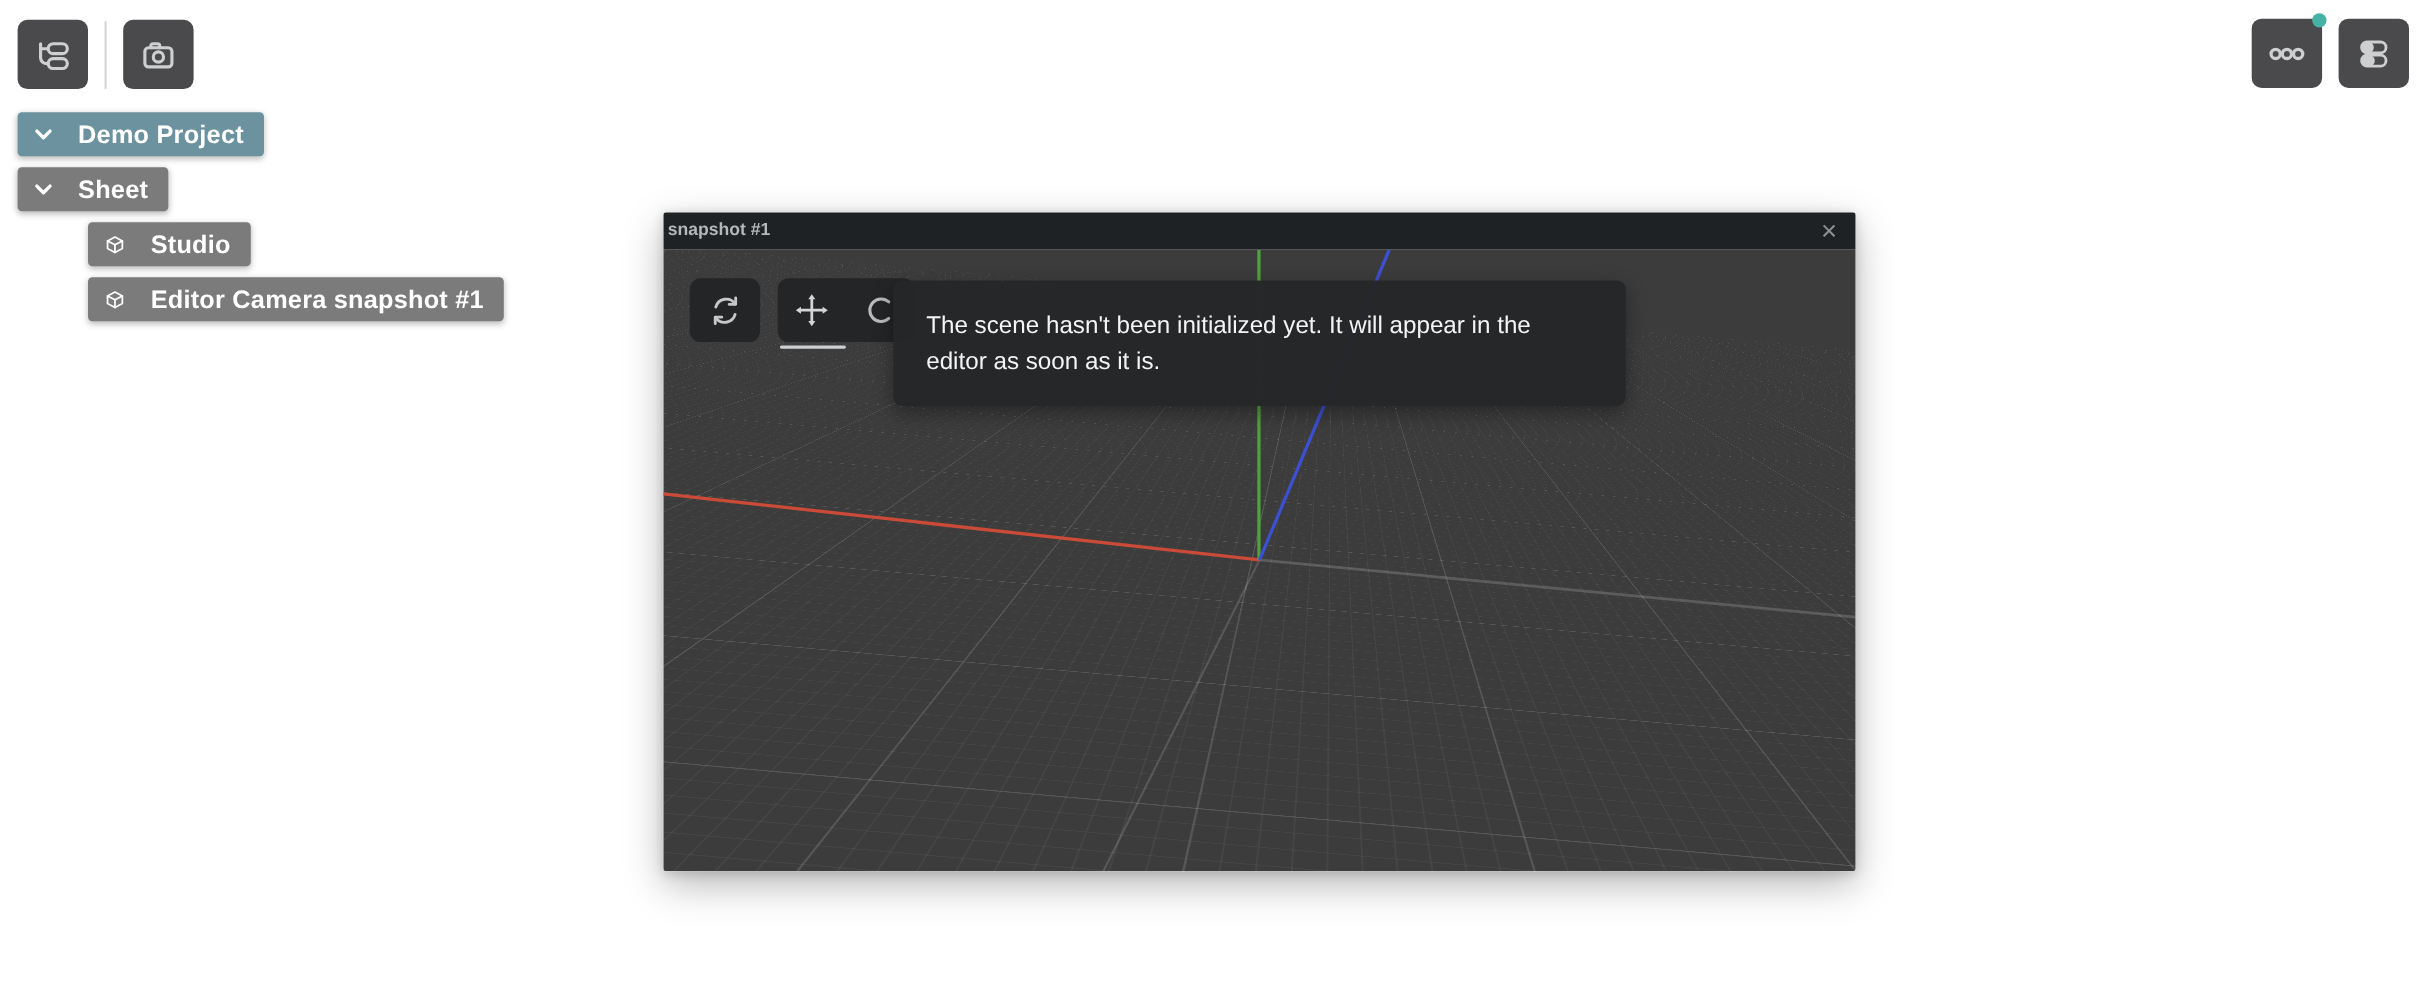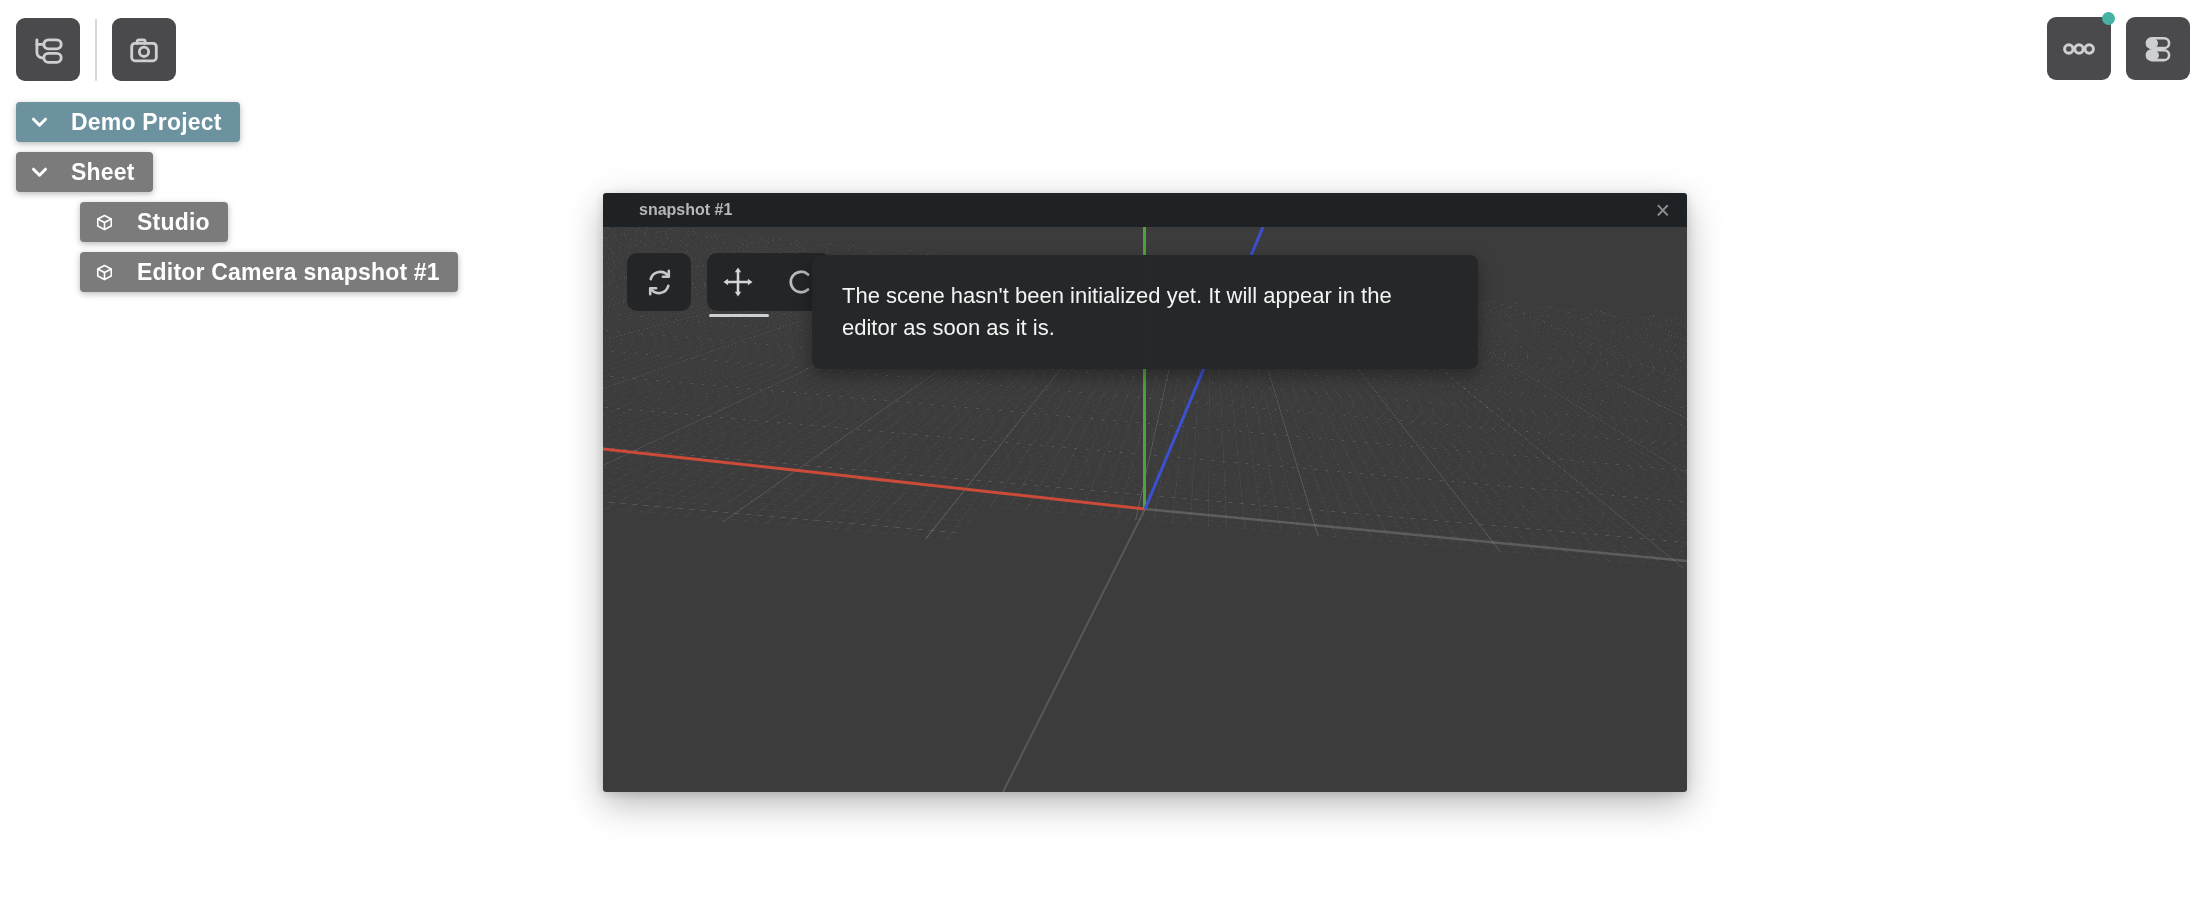--- a/index.html
+++ b/index.html
@@ -32,21 +32,21 @@
   .tree-item svg { flex:0 0 auto; }
 
   
   .panel {
     position:absolute; left:603px; top:193px; width:1084px; height:599px;
     border-radius:3px; overflow:hidden;
     box-shadow:0 12px 36px rgba(0,0,0,.28), 0 2px 10px rgba(0,0,0,.14);
   }
   .panel-header {
     height:34px; background:#1f2225; display:flex; align-items:center;
-    justify-content:space-between; padding:0 14px 0 36px; cursor:move;
+    justify-content:space-between; padding:0 14px 0 4px; cursor:move;
   }
   .panel-title { font-size:16px; font-weight:700; color:#b5b8ba; }
   .panel-close {
     background:none; border:none; color:#8d9194; font-size:25px; line-height:1;
     cursor:pointer; padding:0 3px; font-family:"Liberation Sans", sans-serif;
   }
 
   .viewport { position:relative; height:565px; overflow:hidden;padding-left:33px; }
   .grid-plane {
     position:absolute; left:50%; bottom:-140px; width:9000px; margin-left:-4500px; height:8000px;

